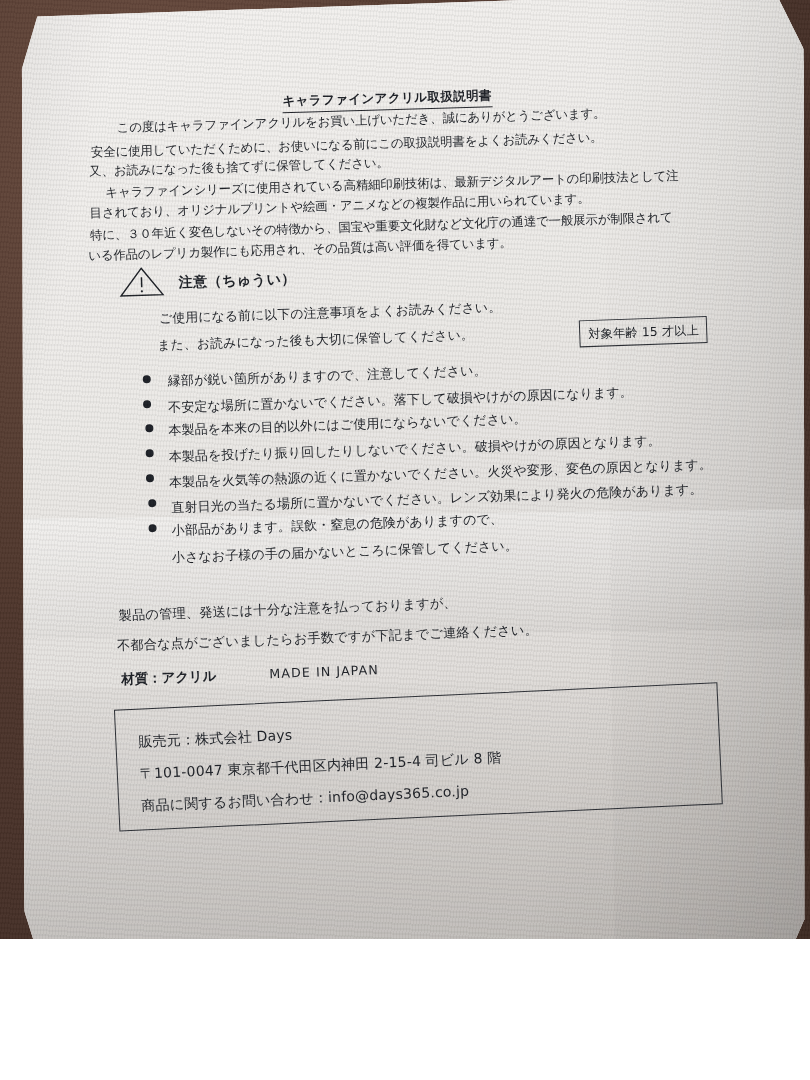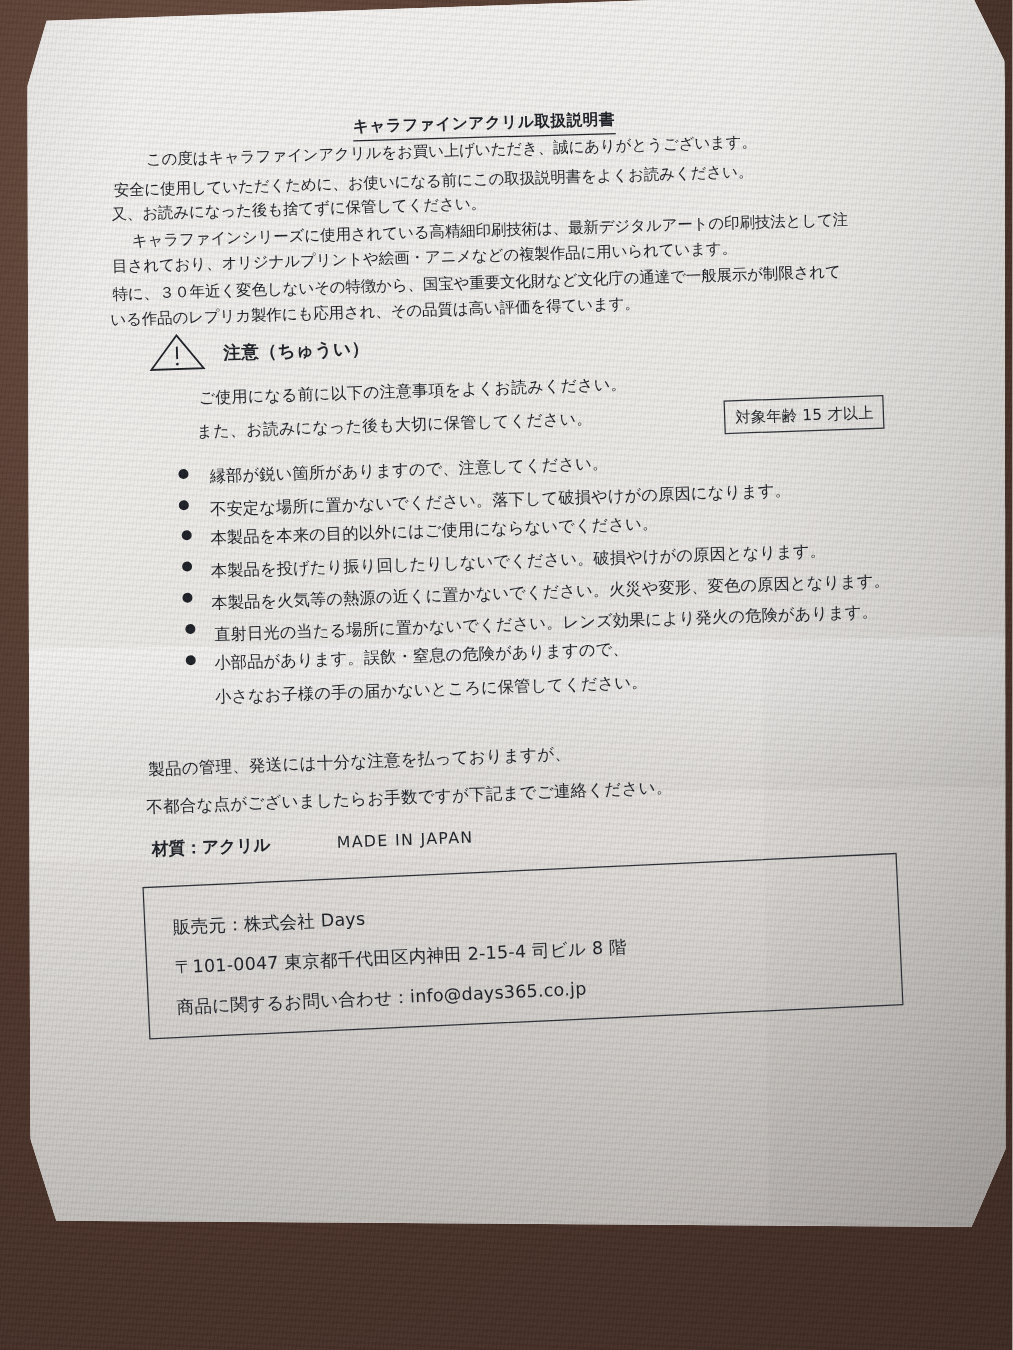--- a/index.html
+++ b/index.html
@@ -7,21 +7,21 @@
     margin: 0;
     padding: 0;
     width: 810px;
     height: 1080px;
     overflow: hidden;
     font-family: "Liberation Sans", sans-serif;
   }
   #scene {
     position: relative;
     width: 810px;
-    height: 1080px;
+    height: 939px;
     background: #5a4036;
     background-image:
       radial-gradient(ellipse at 20% 15%, #6b4d40 0%, #4e362c 45%, #3d2a22 100%),
       repeating-linear-gradient(8deg, rgba(255,255,255,0.022) 0px, rgba(255,255,255,0.022) 1px, rgba(0,0,0,0.02) 2px, rgba(0,0,0,0.02) 4px);
     overflow: hidden;
   }
   
   #scene::after {
     content: "";
     position: absolute;

